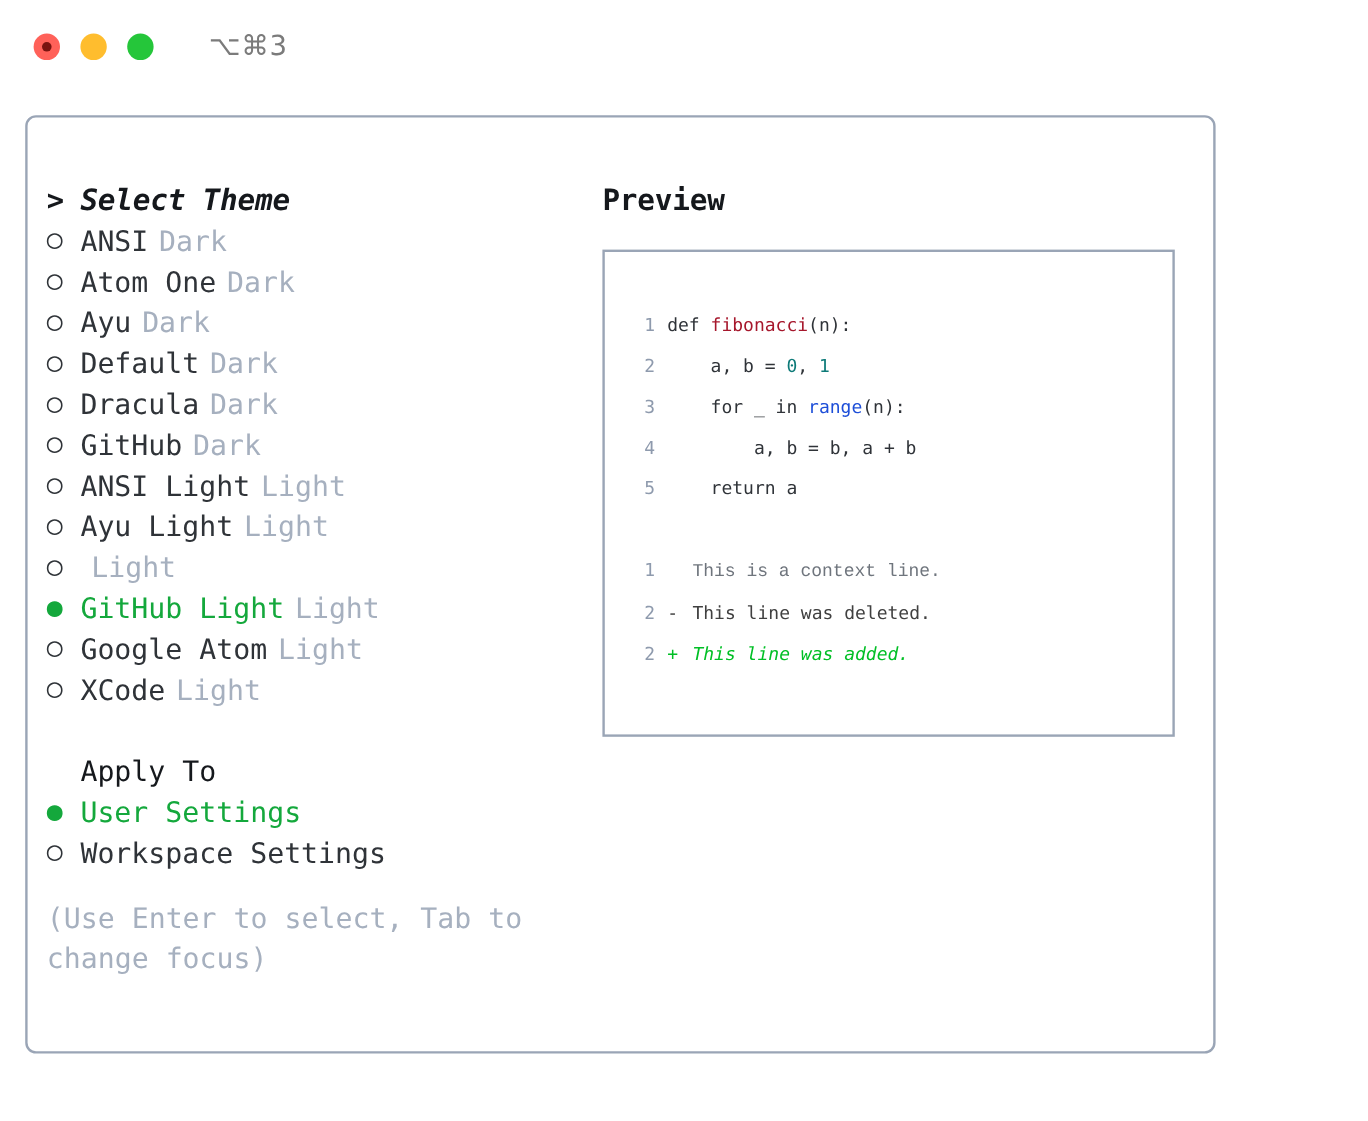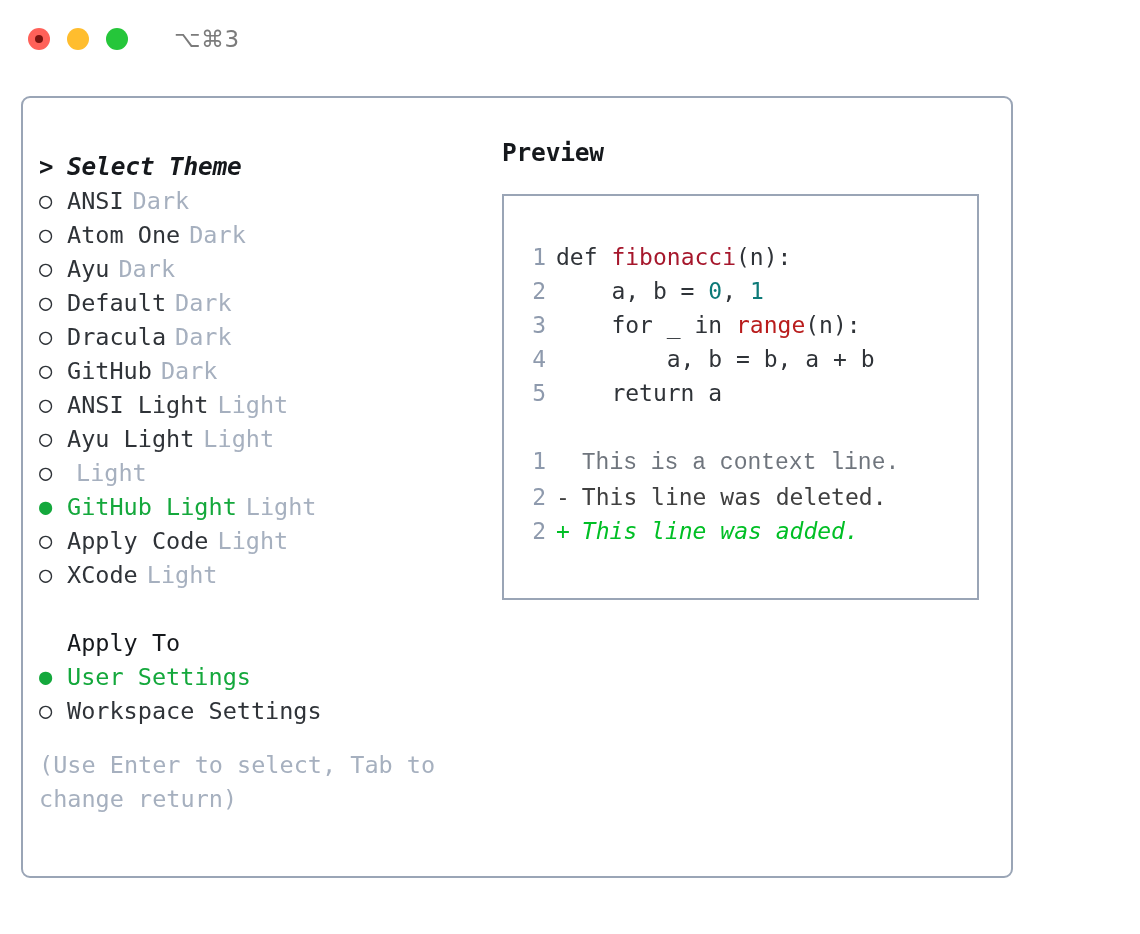--- a/index.html
+++ b/index.html
@@ -139,55 +139,55 @@
     color: #a6b0bf;
     font-size: 23.5px;
     line-height: 34px;
     width: 400px;
   }
 
   
   .right-col {
     position: absolute;
     left: 479px;
-    top: 38px;
+    top: 52px;
     width: 490px;
   }
   .preview-title {
     color: #15181c;
     font-weight: bold;
     font-size: 24.5px;
     line-height: 34px;
     margin: 0 0 24px 0;
     letter-spacing: -0.2px;
   }
   .preview-box {
     border: 2px solid #9aa5b6;
     box-sizing: border-box;
     width: 477px;
     height: 406px;
     padding: 44px 0 0 18px;
     background: #ffffff;
   }
   .code-line {
-    font-size: 23px;
+    font-size: 15px;
     line-height: 34px;
     white-space: pre;
     color: #2f3338;
   }
   .lno {
     display: inline-block;
     width: 24px;
     text-align: right;
     color: #8e9aad;
     margin-right: 10px;
   }
   .tok-fn   { color: #a6172c; }
   .tok-num  { color: #0d7a78; }
-  .tok-call { color: #b91c1c; }
+  .tok-call { color: #1d4ed8; }
   .code-gap { height: 34px; }
 
   .diff-ctx { color: #6f757d; font-family: Liberation Mono, monospace; }
   .diff-del { color: #404040; }
   .diff-add { color: #00bf25; font-style: italic; }
   .diff-sign { display: inline-block; width: 12px; }
 </style>
 </head>
 <body>
 
@@ -215,37 +215,37 @@
           <div class="row"><span class="marker">○</span><span class="theme-name">ANSI</span><span class="variant">Dark</span></div>
           <div class="row"><span class="marker">○</span><span class="theme-name">Atom One</span><span class="variant">Dark</span></div>
           <div class="row"><span class="marker">○</span><span class="theme-name">Ayu</span><span class="variant">Dark</span></div>
           <div class="row"><span class="marker">○</span><span class="theme-name">Default</span><span class="variant">Dark</span></div>
           <div class="row"><span class="marker">○</span><span class="theme-name">Dracula</span><span class="variant">Dark</span></div>
           <div class="row"><span class="marker">○</span><span class="theme-name">GitHub</span><span class="variant">Dark</span></div>
           <div class="row"><span class="marker">○</span><span class="theme-name">ANSI Light</span><span class="variant">Light</span></div>
           <div class="row"><span class="marker">○</span><span class="theme-name">Ayu Light</span><span class="variant">Light</span></div>
           <div class="row"><span class="marker">○</span><span class="variant">Light</span></div>
           <div class="row"><span class="marker dot-selected">●</span><span class="theme-name selected">GitHub Light</span><span class="variant">Light</span></div>
-          <div class="row"><span class="marker">○</span><span class="theme-name">Apply Code</span><span class="variant">Light</span></div>
+          <div class="row"><span class="marker">○</span><span class="theme-name">Google Atom</span><span class="variant">Light</span></div>
           <div class="row"><span class="marker">○</span><span class="theme-name">XCode</span><span class="variant">Light</span></div>
         </div>
 
       <div class="spacer-row"></div>
 
       <div class="row">
         <span class="marker"></span>
         <span class="apply-label">Apply To</span>
       </div>
 
       <div id="apply-list">
           <div class="row"><span class="marker dot-selected">●</span><span class="opt-name selected">User Settings</span></div>
           <div class="row"><span class="marker">○</span><span class="opt-name">Workspace Settings</span></div>
         </div>
 
-      <div class="hint">(Use Enter to select, Tab to change return)</div>
+      <div class="hint">(Use Enter to select, Tab to change focus)</div>
     </div>
 
     <div class="right-col">
       <div class="preview-title">Preview</div>
       <div class="preview-box">
         <div id="code-block">
             <div class="code-line"><span class="lno">1</span><span>def </span><span class="tok-fn">fibonacci</span><span>(n):</span></div>
             <div class="code-line"><span class="lno">2</span><span>    a, b = </span><span class="tok-num">0</span><span>, </span><span class="tok-num">1</span></div>
             <div class="code-line"><span class="lno">3</span><span>    for _ in </span><span class="tok-call">range</span><span>(n):</span></div>
             <div class="code-line"><span class="lno">4</span><span>        a, b = b, a + b</span></div>

